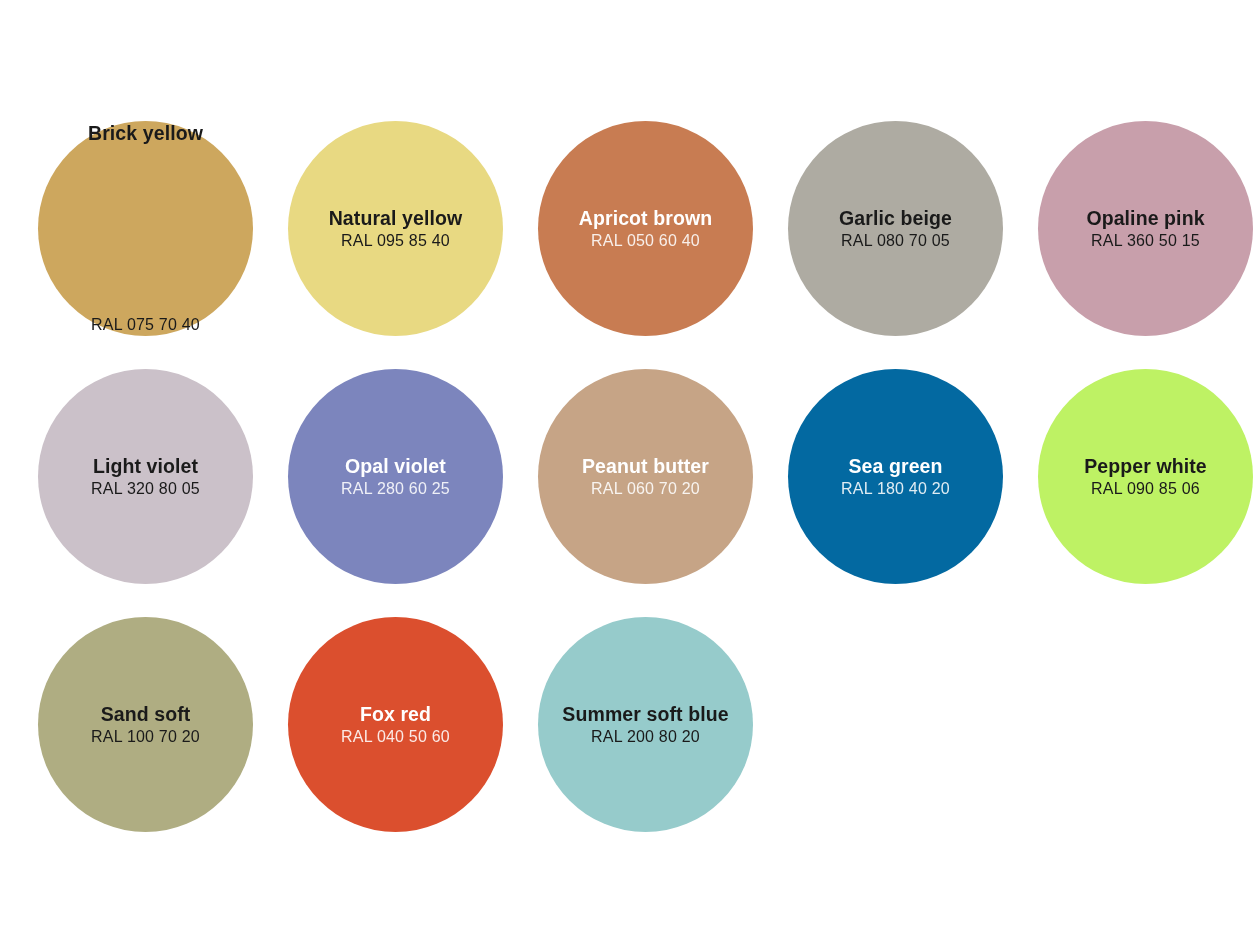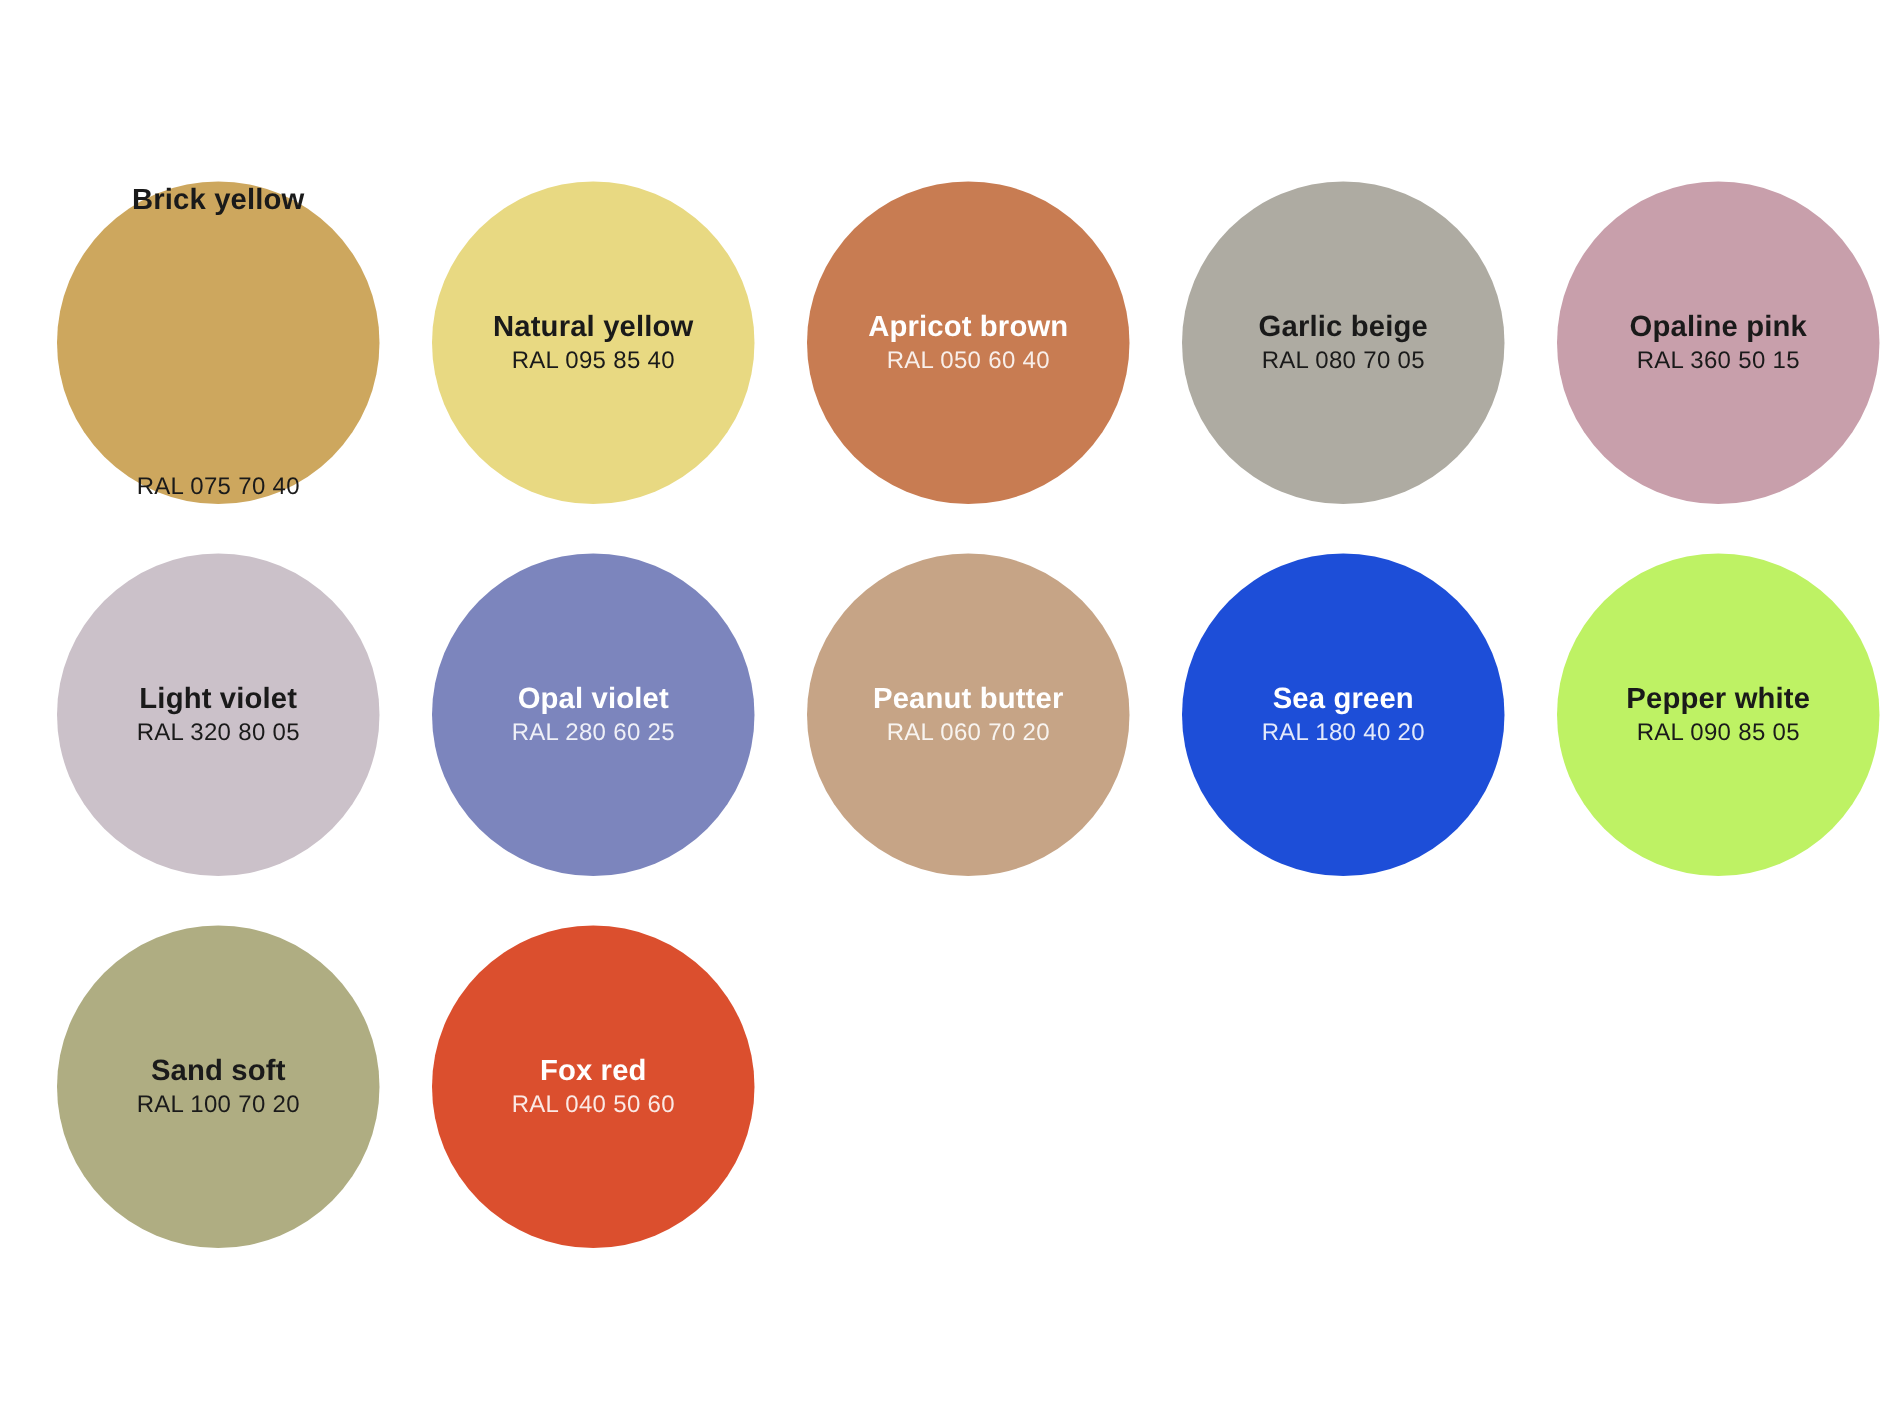--- a/index.html
+++ b/index.html
@@ -95,29 +95,33 @@
       <div class="swatch-code">RAL 320 80 05</div>
     </div>
     <div class="swatch text-light" style="background: rgb(124, 133, 189);">
       <div class="swatch-name">Opal violet</div>
       <div class="swatch-code">RAL 280 60 25</div>
     </div>
     <div class="swatch text-light" style="background: rgb(198, 164, 134);">
       <div class="swatch-name">Peanut butter</div>
       <div class="swatch-code">RAL 060 70 20</div>
     </div>
-    <div class="swatch text-light" style="background: #1d4ed8;">
+    <div class="swatch text-light" style="background: #0369a1;">
       <div class="swatch-name">Sea green</div>
       <div class="swatch-code">RAL 180 40 20</div>
     </div>
     <div class="swatch text-dark" style="background: #bef264;">
       <div class="swatch-name">Pepper white</div>
-      <div class="swatch-code">RAL 090 85 05</div>
+      <div class="swatch-code">RAL 090 85 06</div>
     </div>
     <div class="swatch text-dark" style="background: rgb(175, 173, 130);">
       <div class="swatch-name">Sand soft</div>
       <div class="swatch-code">RAL 100 70 20</div>
     </div>
     <div class="swatch text-light" style="background: rgb(219, 79, 46);">
       <div class="swatch-name">Fox red</div>
       <div class="swatch-code">RAL 040 50 60</div>
     </div>
+    <div class="swatch text-dark" style="background: rgb(150, 203, 203);">
+      <div class="swatch-name">Summer soft blue</div>
+      <div class="swatch-code">RAL 200 80 20</div>
+    </div>
   </main>
 
 </body></html>

